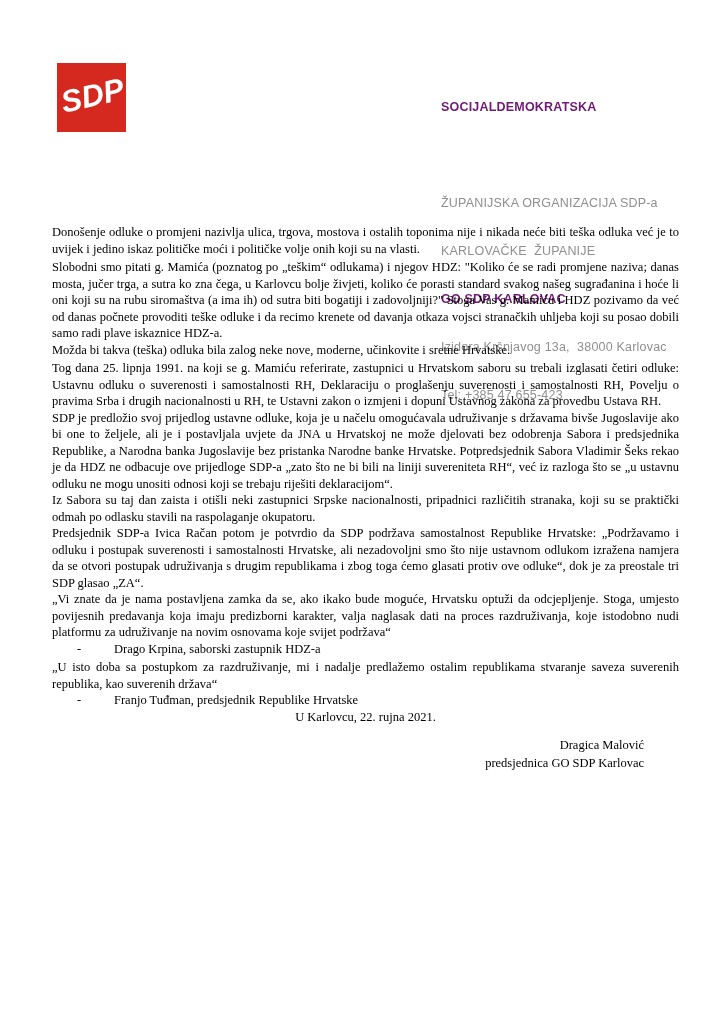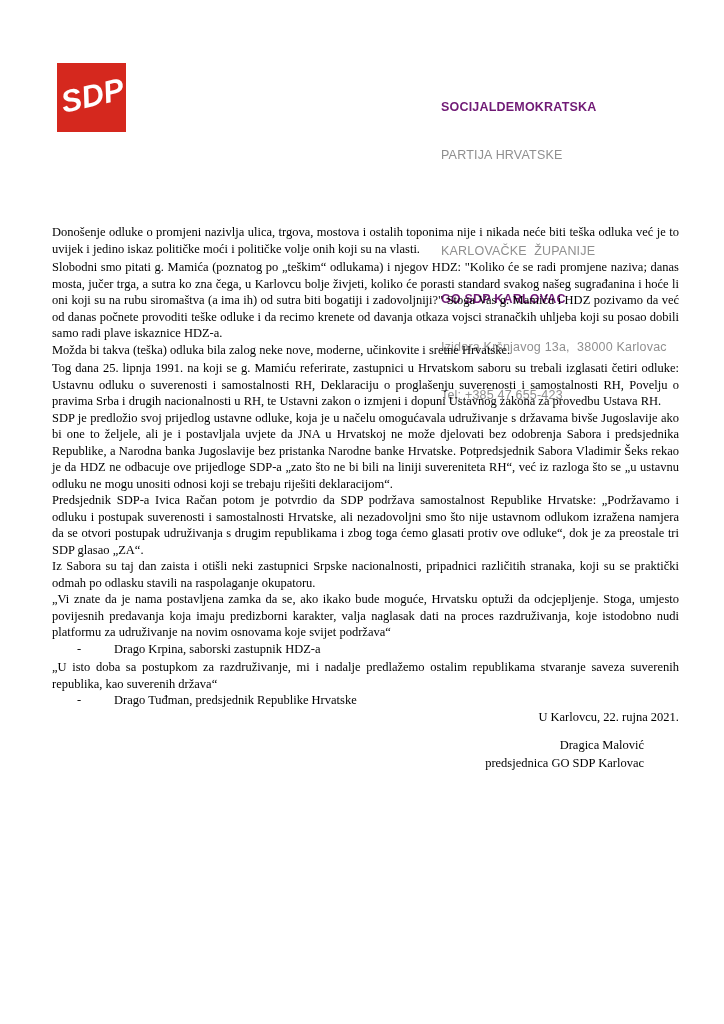--- a/index.html
+++ b/index.html
@@ -66,65 +66,65 @@
   .content p.gap-before { margin-top: 2px; }
 
   .attribution {
     display: flex;
     padding-left: 25px;
     text-align: left;
   }
   .attribution .dash { width: 37px; flex: 0 0 auto; }
 
   
-  .place-date { margin-top: 26px; text-align: right; }
+  .place-date { margin-top: 26px; text-align: center; }
   .signature {
     margin-top: 12px;
     margin-left: 292px;
     width: 300px;
     text-align: right;
     line-height: 17.5px;
   }
 </style>
 </head>
 <body>
 
 <div class="page">
 
   <div class="logo">
     <div class="logo-text">SDP</div>
   </div>
 
   <div class="org-block">
     <div class="bold">SOCIJALDEMOKRATSKA</div>
-    <div>PARTIJA HRVATSKE</div>
     <div class="org-gap"></div>
+    <div>ŽUPANIJSKA ORGANIZACIJA SDP-a</div>
     <div>KARLOVAČKE  ŽUPANIJE</div>
     <div class="bold">GO SDP KARLOVAC</div>
     <div>Izidora Kršnjavog 13a,  38000 Karlovac</div>
     <div>Tel: +385 47 655-423</div>
   </div>
 
   <div class="content">
     <p>Donošenje odluke o promjeni nazivlja ulica, trgova, mostova i ostalih toponima nije i nikada neće biti teška odluka već je to uvijek i jedino iskaz političke moći i političke volje onih koji su na vlasti.</p>
     <p class="gap-before">Slobodni smo pitati g. Mamića (poznatog po „teškim“ odlukama) i njegov HDZ: "Koliko će se radi promjene naziva; danas mosta, jučer trga, a sutra ko zna čega, u Karlovcu bolje živjeti, koliko će porasti standard svakog našeg sugrađanina i hoće li oni koji su na rubu siromaštva (a ima ih) od sutra biti bogatiji i zadovoljniji?" Stoga Vas g. Mamiću i HDZ pozivamo da već od danas počnete provoditi teške odluke i da recimo krenete od davanja otkaza vojsci stranačkih uhljeba koji su posao dobili samo radi plave iskaznice HDZ-a.</p>
     <p>Možda bi takva (teška) odluka bila zalog neke nove, moderne, učinkovite i sretne Hrvatske.</p>
     <p class="gap-before">Tog dana 25. lipnja 1991. na koji se g. Mamiću referirate, zastupnici u Hrvatskom saboru su trebali izglasati četiri odluke: Ustavnu odluku o suverenosti i samostalnosti RH, Deklaraciju o proglašenju suverenosti i samostalnosti RH, Povelju o pravima Srba i drugih nacionalnosti u RH, te Ustavni zakon o izmjeni i dopuni Ustavnog zakona za provedbu Ustava RH.</p>
     <p>SDP je predložio svoj prijedlog ustavne odluke, koja je u načelu omogućavala udruživanje s državama bivše Jugoslavije ako bi one to željele, ali je i postavljala uvjete da JNA u Hrvatskoj ne može djelovati bez odobrenja Sabora i predsjednika Republike, a Narodna banka Jugoslavije bez pristanka Narodne banke Hrvatske. Potpredsjednik Sabora Vladimir Šeks rekao je da HDZ ne odbacuje ove prijedloge SDP-a „zato što ne bi bili na liniji suvereniteta RH“, već iz razloga što se „u ustavnu odluku ne mogu unositi odnosi koji se trebaju riješiti deklaracijom“.</p>
+    <p>Iz Sabora su taj dan zaista i otišli neki zastupnici Srpske nacionalnosti, pripadnici različitih stranaka, koji su se praktički odmah po odlasku stavili na raspolaganje okupatoru.</p>
     <p>Predsjednik SDP-a Ivica Račan potom je potvrdio da SDP podržava samostalnost Republike Hrvatske: „Podržavamo i odluku i postupak suverenosti i samostalnosti Hrvatske, ali nezadovoljni smo što nije ustavnom odlukom izražena namjera da se otvori postupak udruživanja s drugim republikama i zbog toga ćemo glasati protiv ove odluke“, dok je za preostale tri SDP glasao „ZA“.</p>
-    <p>Iz Sabora su taj dan zaista i otišli neki zastupnici Srpske nacionalnosti, pripadnici različitih stranaka, koji su se praktički odmah po odlasku stavili na raspolaganje okupatoru.</p>
     <p>„Vi znate da je nama postavljena zamka da se, ako ikako bude moguće, Hrvatsku optuži da odcjepljenje. Stoga, umjesto povijesnih predavanja koja imaju predizborni karakter, valja naglasak dati na proces razdruživanja, koje istodobno nudi platformu za udruživanje na novim osnovama koje svijet podržava“</p>
     <p class="attribution">
       <span class="dash">-</span>
       <span>Drago Krpina, saborski zastupnik HDZ-a</span>
     </p>
     <p class="gap-before">„U isto doba sa postupkom za razdruživanje, mi i nadalje predlažemo ostalim republikama stvaranje saveza suverenih republika, kao suverenih država“</p>
     <p class="attribution">
       <span class="dash">-</span>
-      <span>Drago Tuđman, predsjednik Republike Hrvatske</span>
+      <span>Franjo Tuđman, predsjednik Republike Hrvatske</span>
     </p>
 
     <p class="place-date">U Karlovcu, 22. rujna 2021.</p>
     <div class="signature">
       <div>Dragica Malović</div>
       <div>predsjednica GO SDP Karlovac</div>
     </div>
   </div>
 
 </div>

